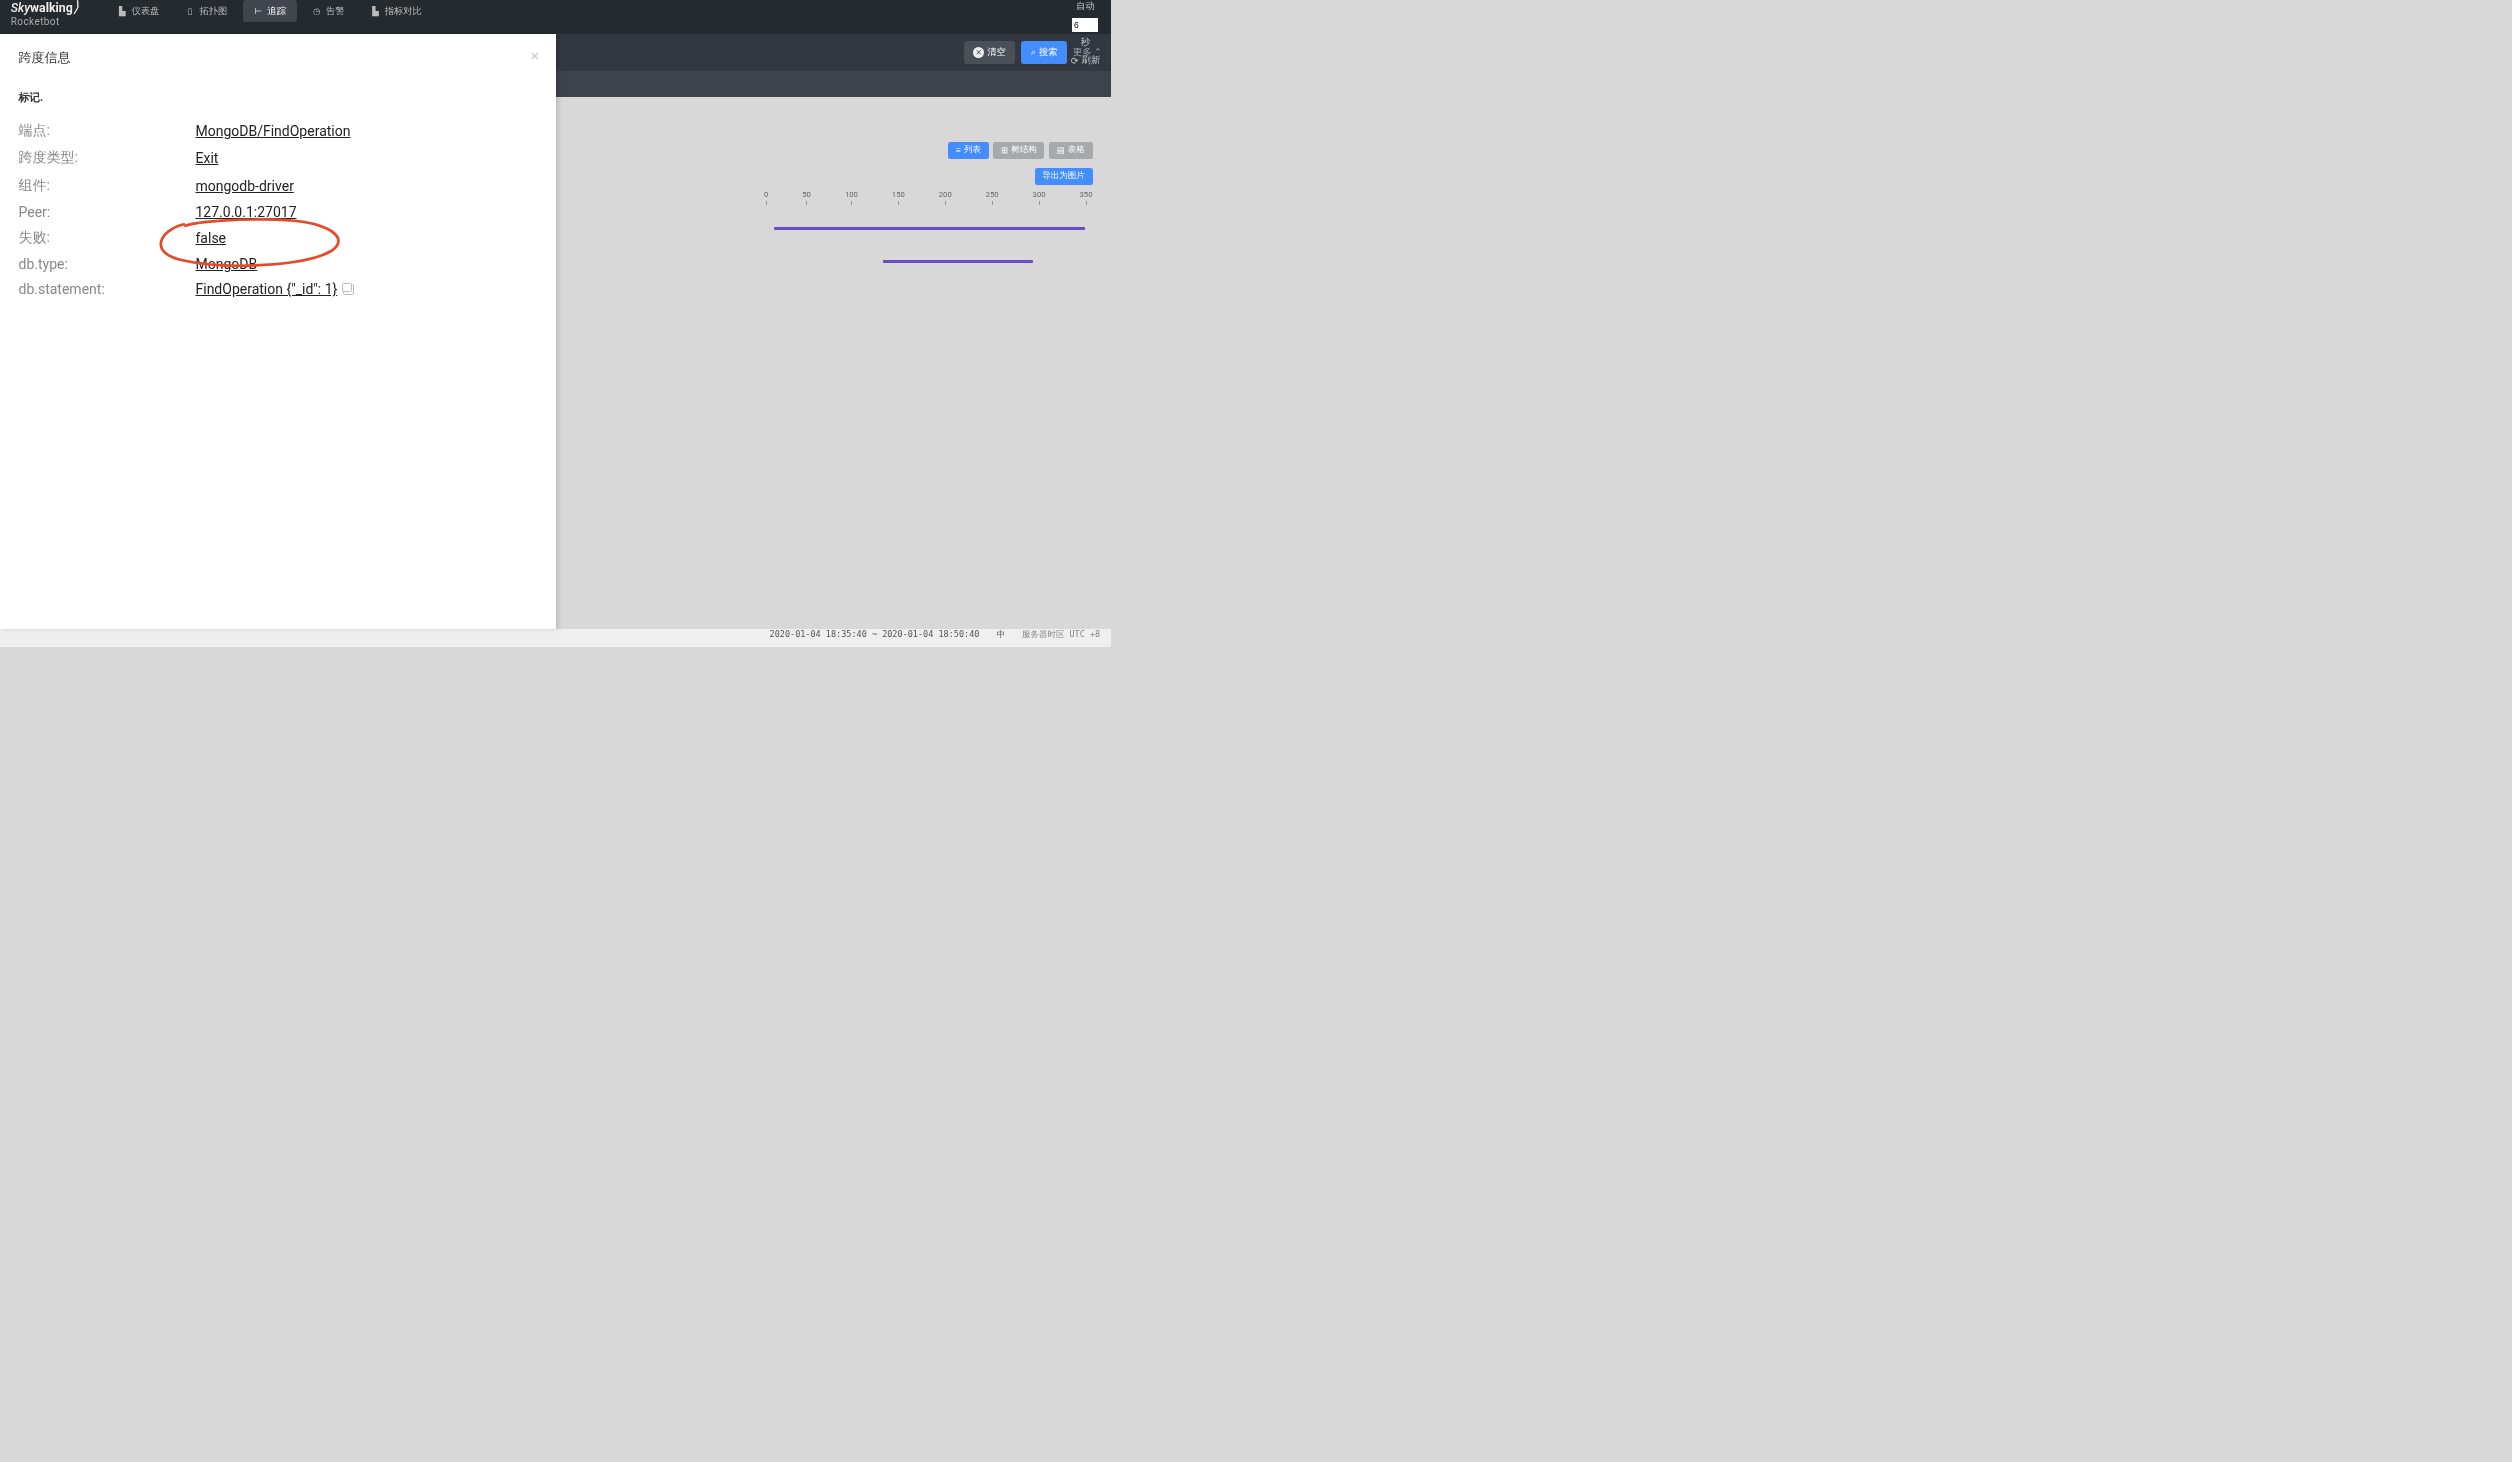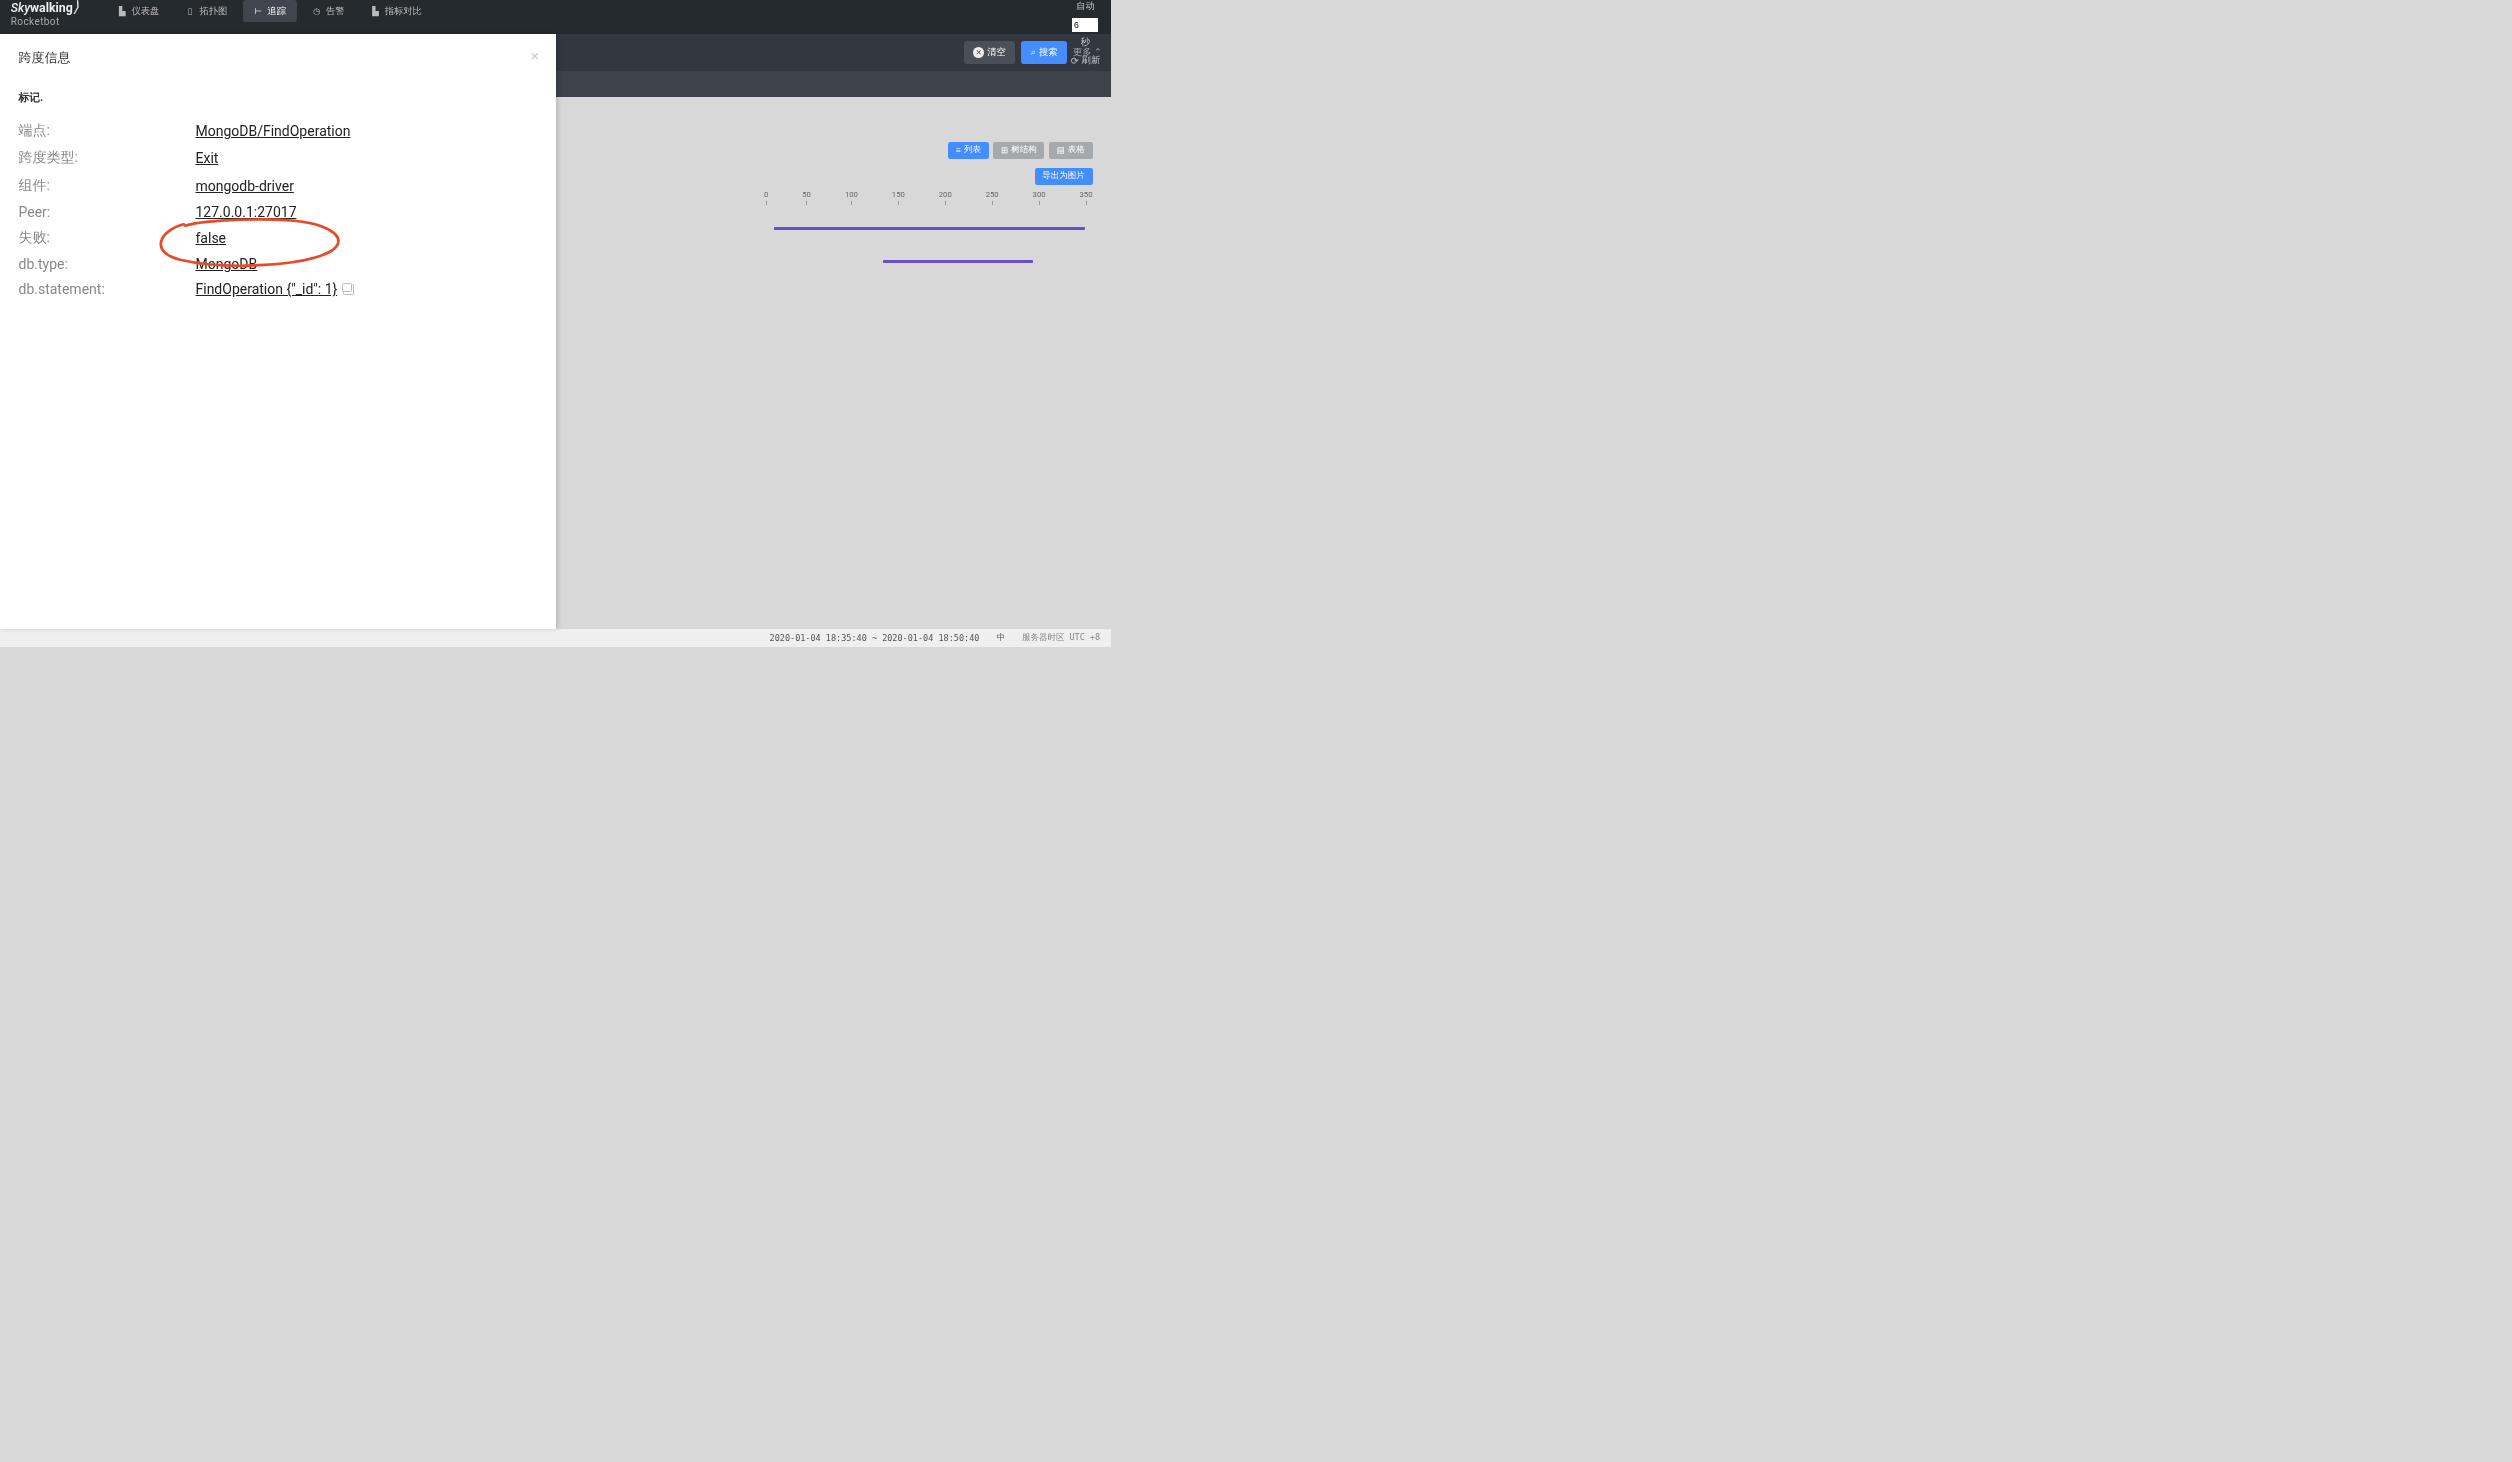--- a/index.html
+++ b/index.html
@@ -263,21 +263,21 @@
     }
     
     .footer {
       position: absolute;
       bottom: 0;
       left: 0;
       right: 0;
       height: 18.5px;
       background: #efefef;
       display: flex;
-      align-items: center;
+      align-items: flex-start;
       justify-content: flex-end;
       gap: 17px;
       padding: 0 10.8px;
       font-size: 8.5px;
       color: #555;
       font-family: monospace;
     }
     .footer span:last-child { color: #888; }
   </style>
 </head>

